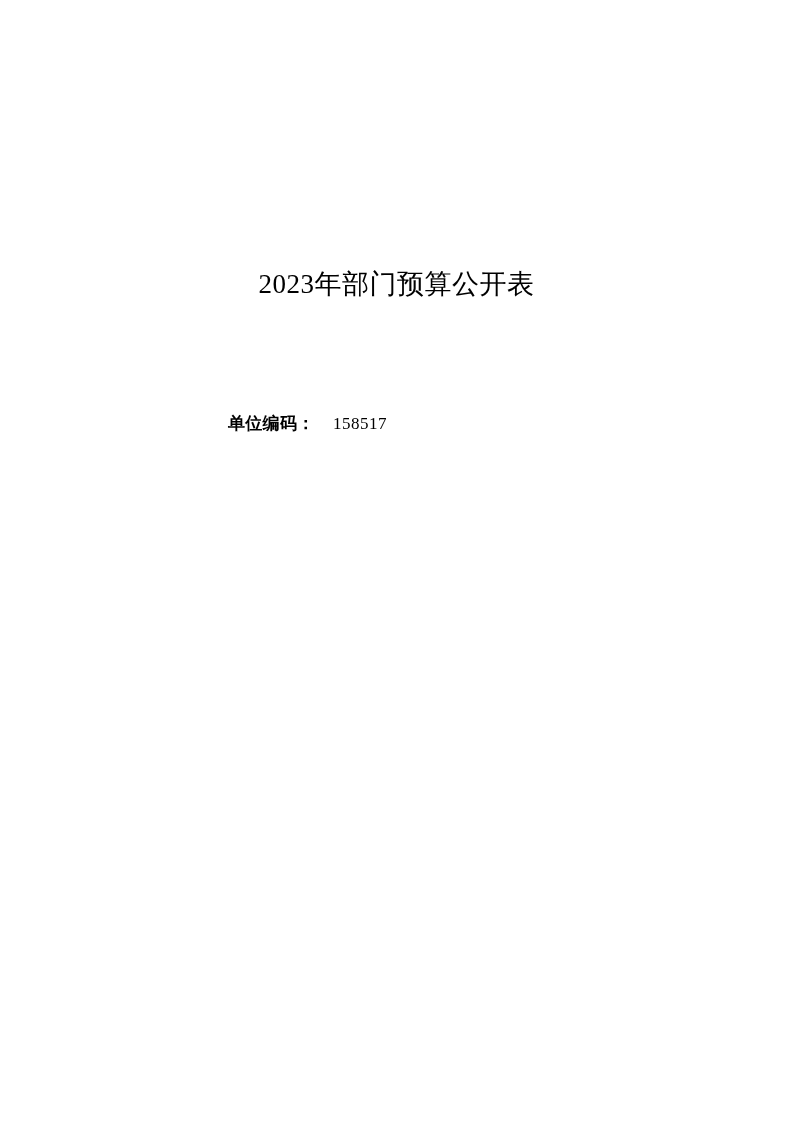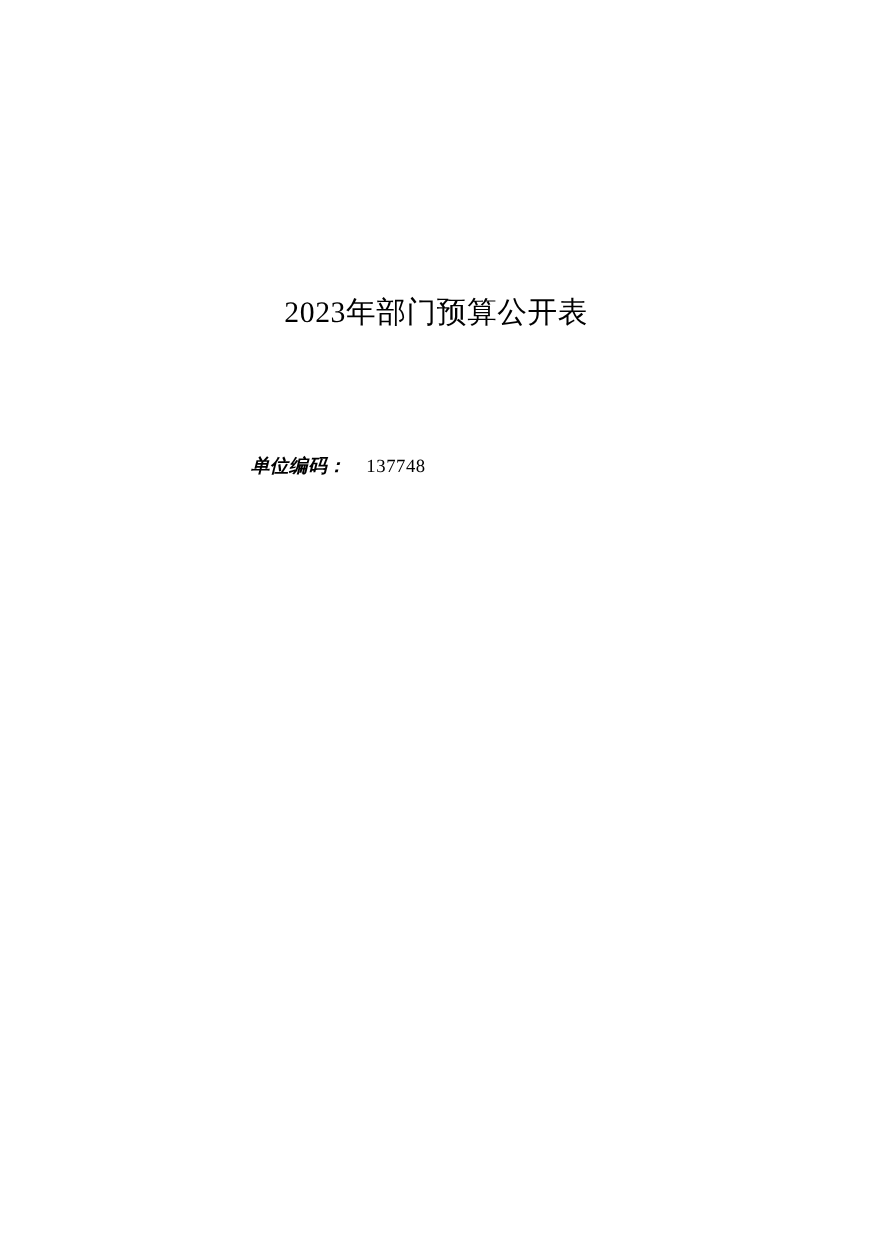--- a/index.html
+++ b/index.html
@@ -35,38 +35,37 @@
     left: 228px;
     font-size: 17px;
     font-weight: 700;
     white-space: nowrap;
     letter-spacing: 0.3px;
   }
   .field-row.code { top: 412px; }
   .field-row.name { top: 490px; }
   .field-label {
     display: inline-block;
-    font-style: italic;
   }
   .field-value {
     display: inline-block;
     margin-left: 14px;
   }
   .field-row.code .field-value {
     font-weight: 400;
     font-family: "Liberation Serif", "DejaVu Serif", serif;
     letter-spacing: 0.5px;
   }
 </style>
 </head>
 <body>
 
 <div class="page">
 
   <h1 class="doc-title">2023年部门预算公开表</h1>
 
   <div class="field-row code">
     <span class="field-label">单位编码：</span>
-    <span class="field-value">137748</span>
+    <span class="field-value">158517</span>
   </div>
 
 
 </div>
 
 </body></html>

